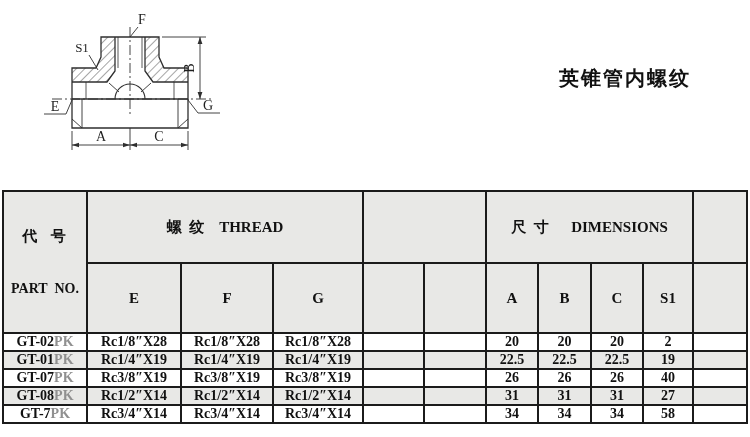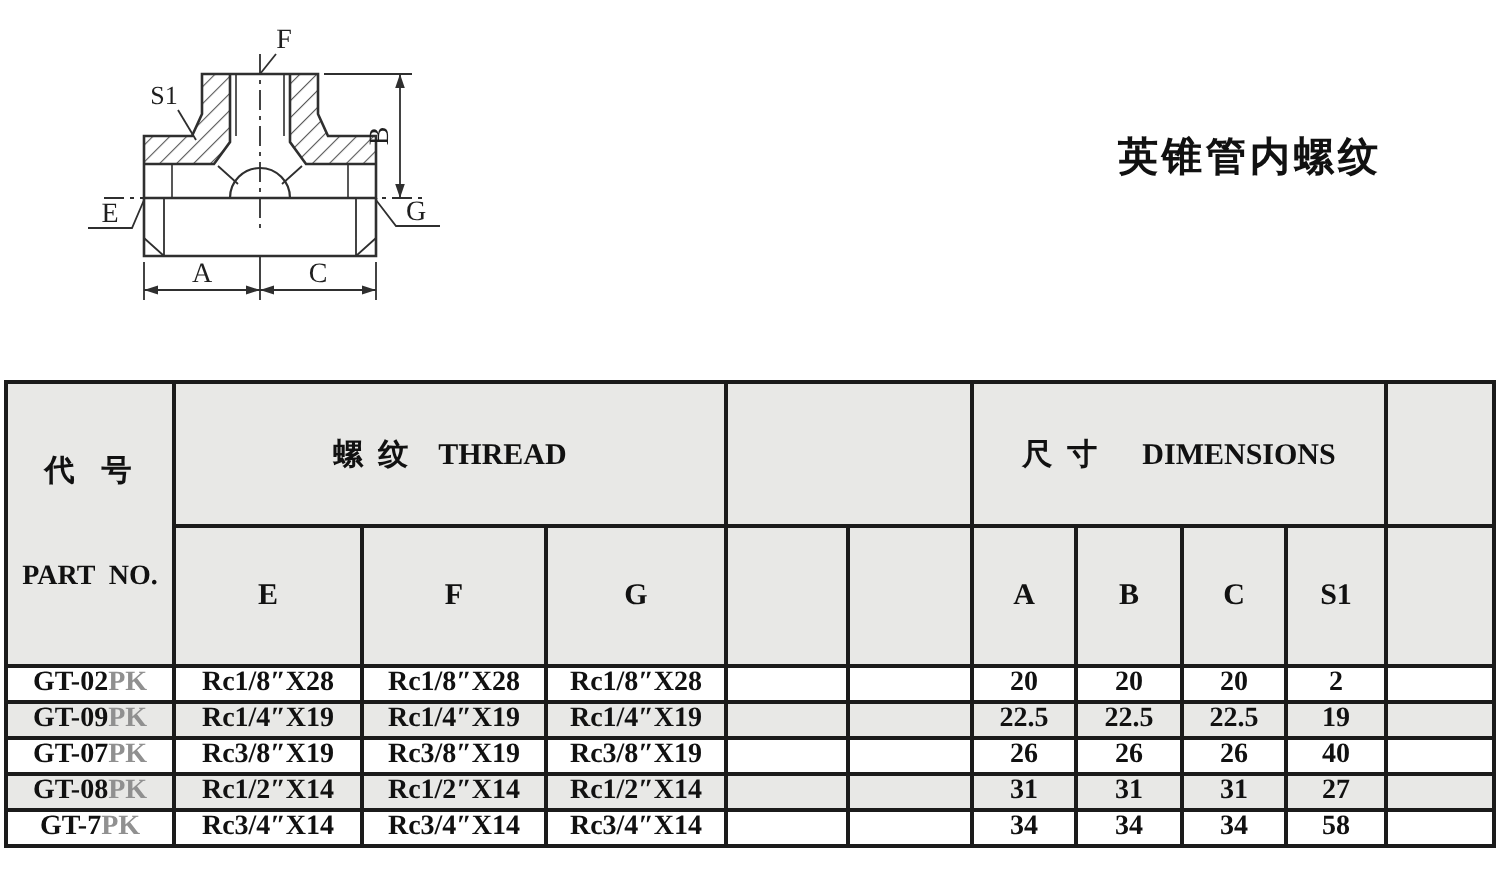--- a/index.html
+++ b/index.html
@@ -128,21 +128,21 @@
         <td>Rc1/8″X28</td>
         <td></td>
         <td></td>
         <td>20</td>
         <td>20</td>
         <td>20</td>
         <td>2</td>
         <td></td>
       </tr>
       <tr>
-        <td><span>GT-09</span><span class="pk">PK</span></td>
+        <td><span>GT-01</span><span class="pk">PK</span></td>
         <td>Rc1/4″X19</td>
         <td>Rc1/4″X19</td>
         <td>Rc1/4″X19</td>
         <td></td>
         <td></td>
         <td>22.5</td>
         <td>22.5</td>
         <td>22.5</td>
         <td>19</td>
         <td></td>

